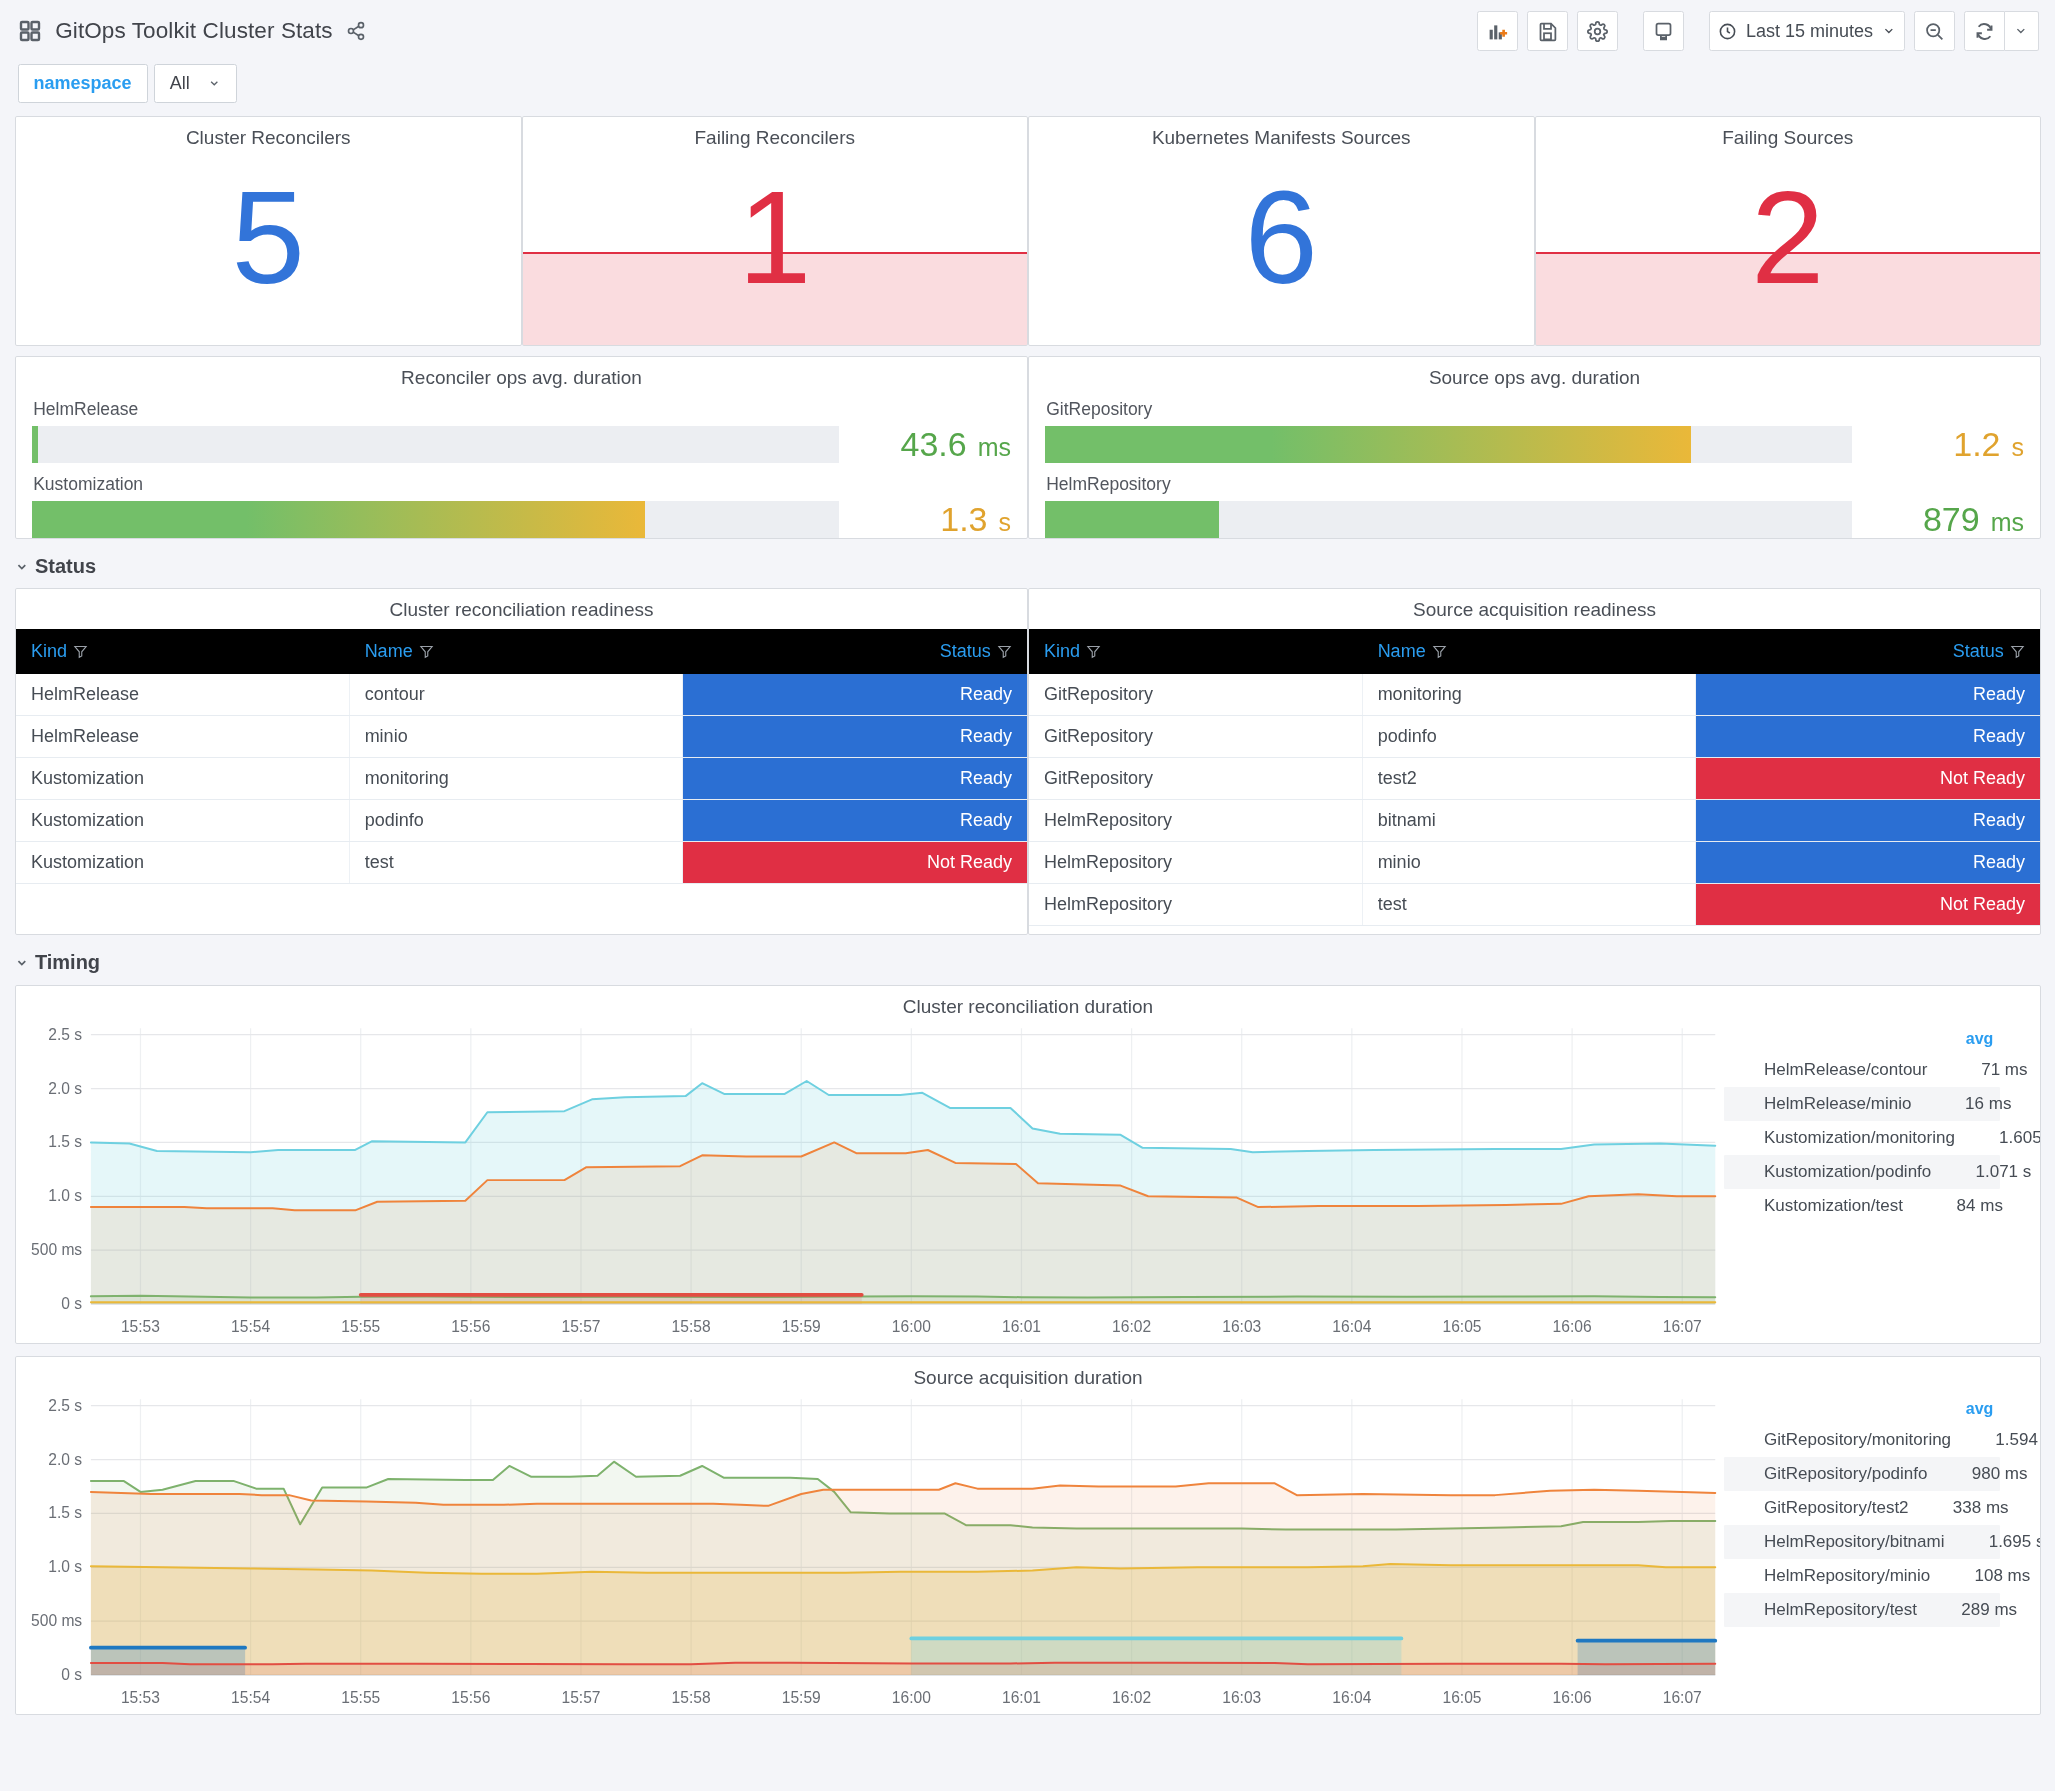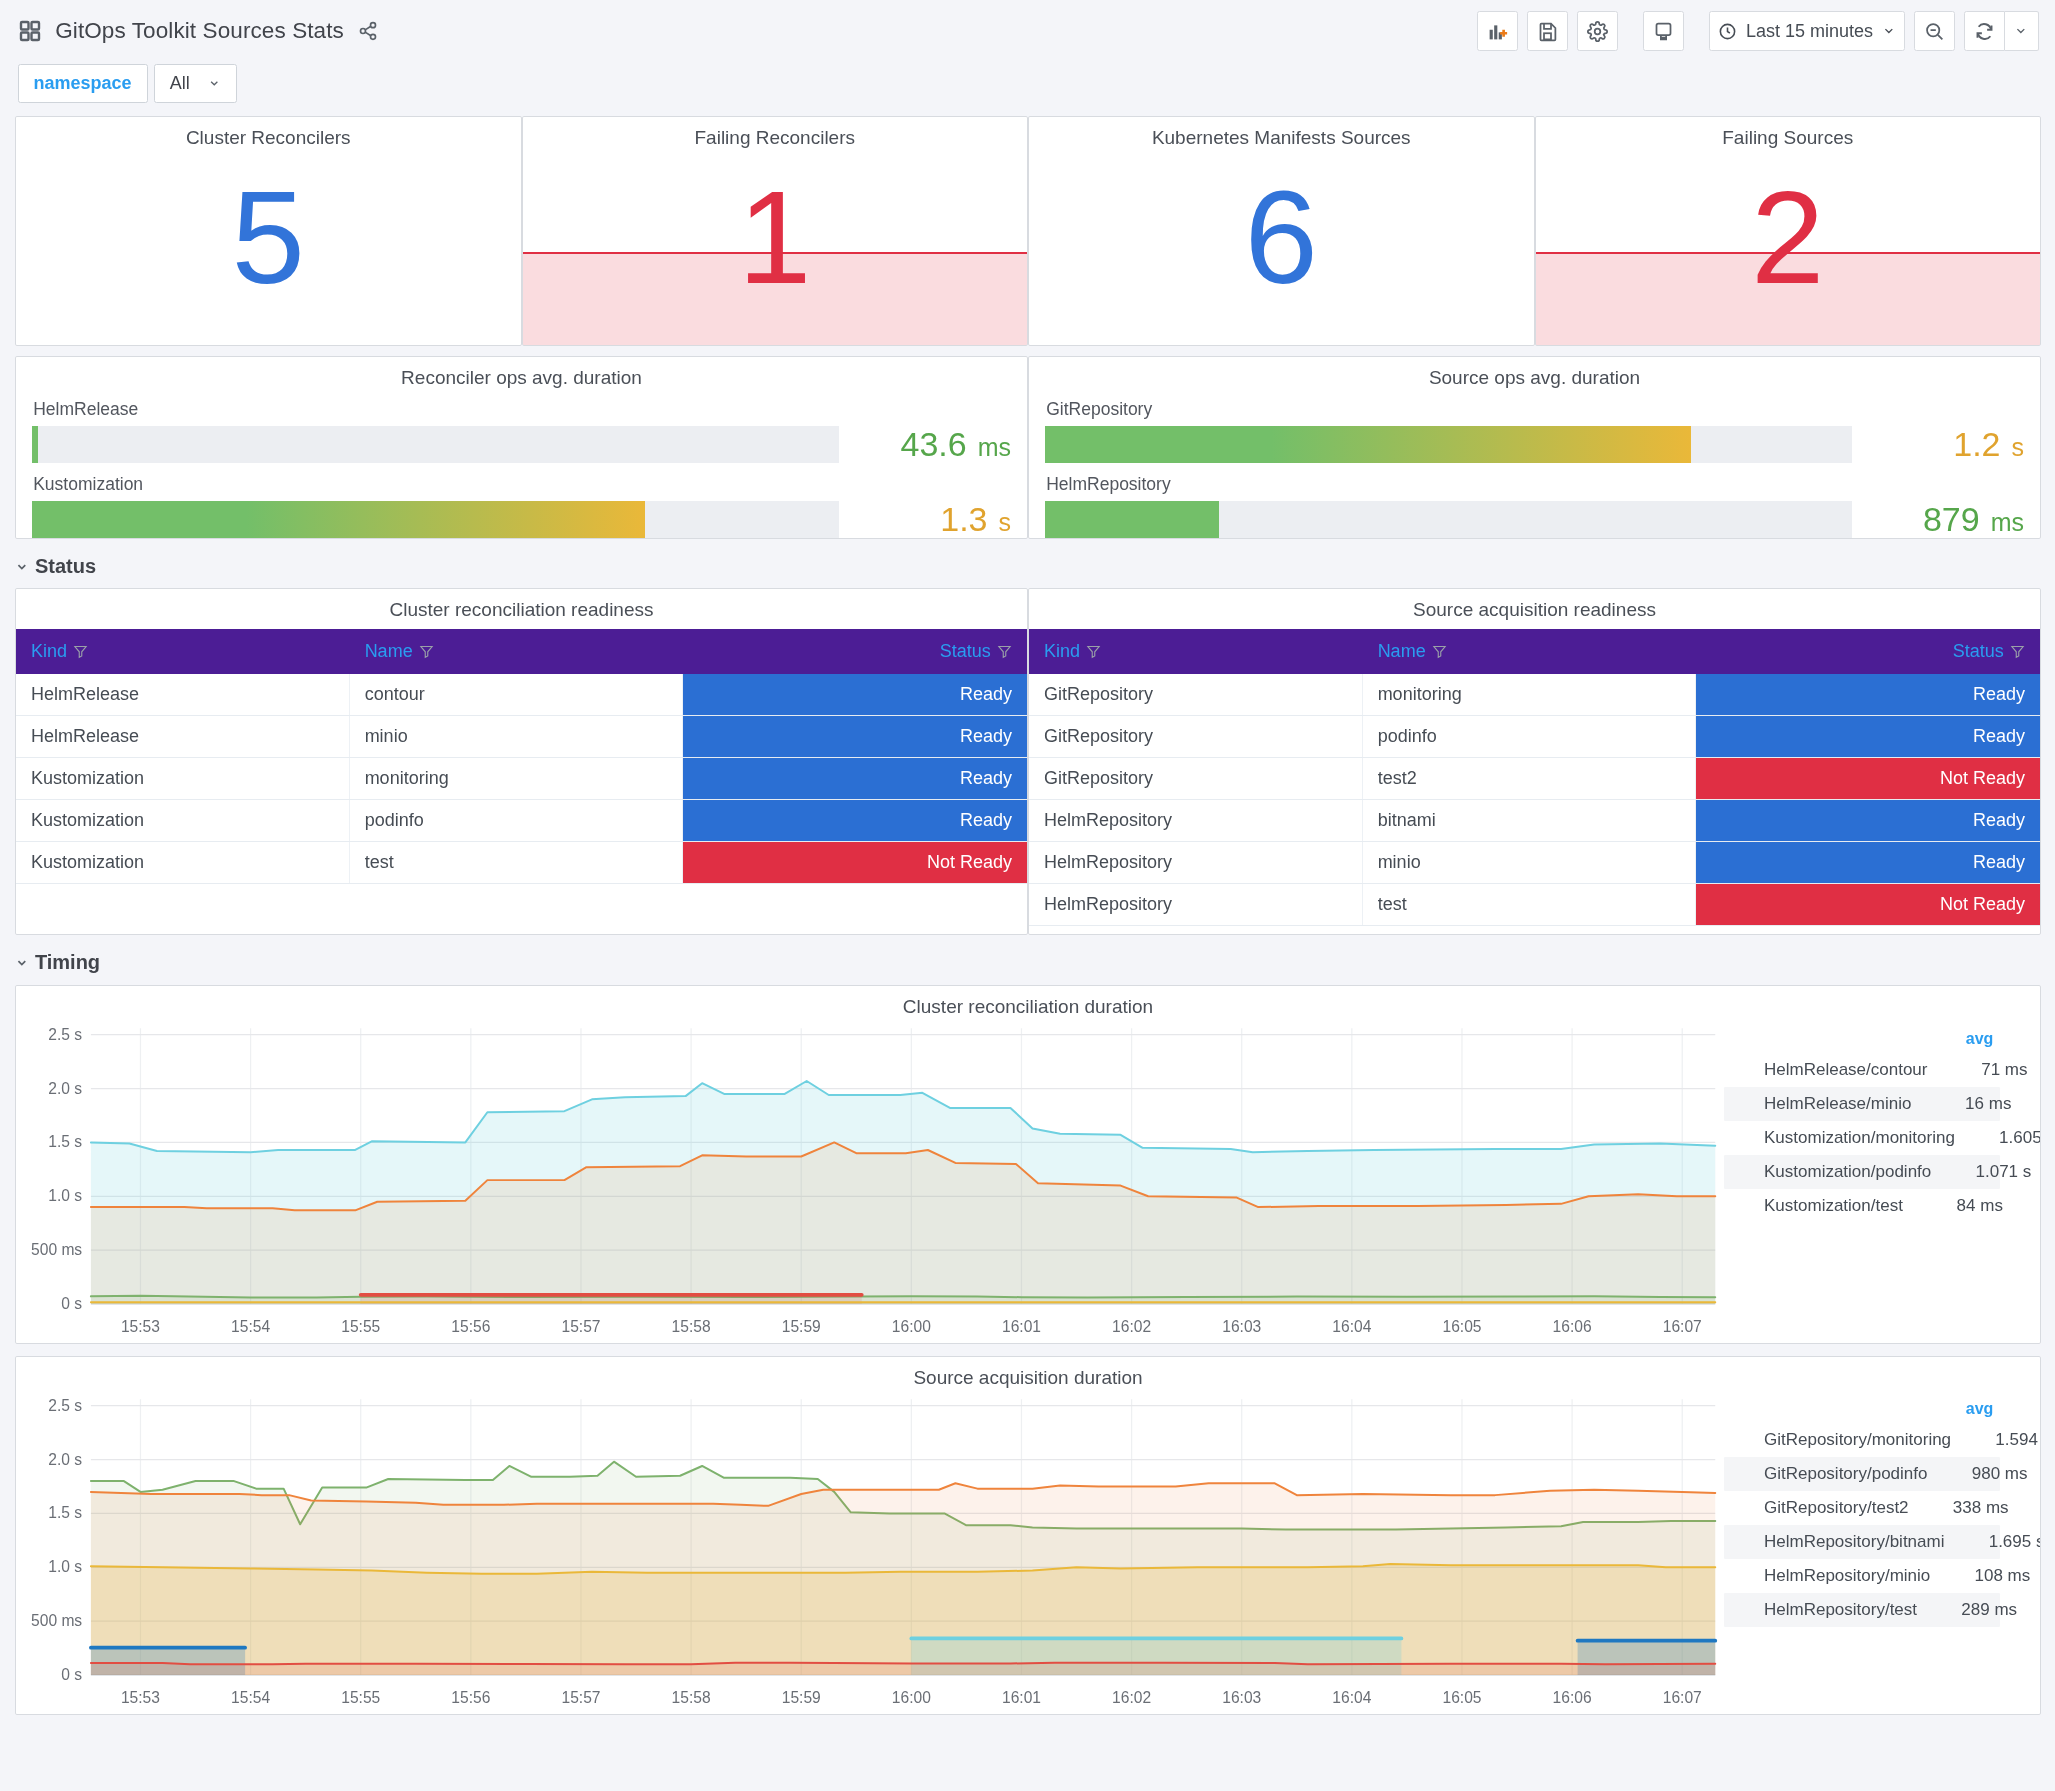--- a/index.html
+++ b/index.html
@@ -49,21 +49,21 @@
   .gval { width:156px; text-align:right; font-size:34px; font-weight:500; white-space:nowrap; }
   .gval .unit { font-size:25px; margin-left:11px; }
 
   
   .section-h { display:flex; align-items:center; gap:6.2px; margin:16px 15px 2.5px 15px; font-size:20px; font-weight:700; color:#41444b; cursor:pointer; }
   .section-h svg { width:13.7px; height:13.7px; color:#5a6169; }
 
   
   .table-panel { height:347px; }
   .ttable { width:100%; margin-top:7.5px; }
-  .thead { display:grid; grid-template-columns:33% 33% 34%; background:#4c1d95; height:45px; align-items:center; font-size:18px; color:#2a9df0; }
+  .thead { display:grid; grid-template-columns:33% 33% 34%; background:#000000; height:45px; align-items:center; font-size:18px; color:#2a9df0; }
   .thead .cell { display:flex; align-items:center; gap:6.2px; padding:0 15px; }
   .thead .cell.right { justify-content:flex-end; }
   .funnel { width:15px; height:15px; color:#9aa0a8; }
   .trow { display:grid; grid-template-columns:33% 33% 34%; height:42px; border-bottom:1.2px solid #e7ecf1; font-size:18px; }
   .trow .cell { display:flex; align-items:center; padding:0 15px; border-right:0.6px solid #edf1f5; }
   .trow .cell:last-child { border-right:none; }
   .scell { color:#fff; justify-content:flex-end; }
 
   
   .chart-panel { margin:11.2px 15px 0 15px; }
@@ -82,21 +82,21 @@
 <body>
 
 <div class="topbar">
   <div class="topbar-left">
     <svg class="hicon" viewBox="0 0 24 24" fill="none" stroke="currentColor" stroke-width="2.4">
         <rect x="3" y="3" width="7.5" height="7.5" rx="1"></rect>
         <rect x="13.5" y="3" width="7.5" height="7.5" rx="1"></rect>
         <rect x="3" y="13.5" width="7.5" height="7.5" rx="1"></rect>
         <rect x="13.5" y="13.5" width="7.5" height="7.5" rx="1"></rect>
       </svg>
-    <span class="dash-title">GitOps Toolkit Sources Stats</span>
+    <span class="dash-title">GitOps Toolkit Cluster Stats</span>
     <svg class="hicon" style="width:20px;height:20px" viewBox="0 0 24 24" fill="none" stroke="currentColor" stroke-width="2">
         <circle cx="18" cy="5" r="3"></circle>
         <circle cx="6" cy="12" r="3"></circle>
         <circle cx="18" cy="19" r="3"></circle>
         <path d="M8.6 10.7l6.8-4.4M8.6 13.3l6.8 4.4"></path>
       </svg>
   </div>
   <div class="toolbar">
     <div class="tbtn">
       <svg viewBox="0 0 24 24">

